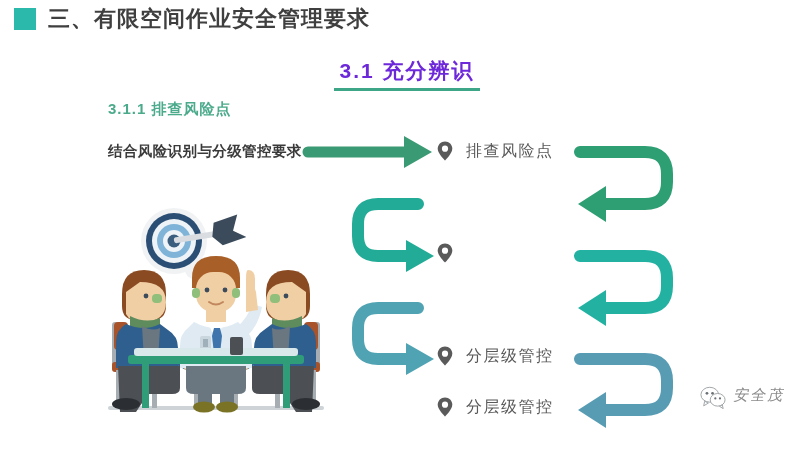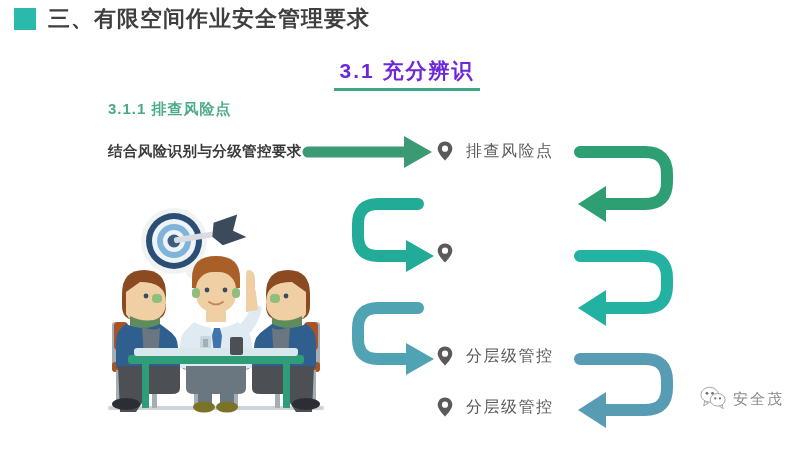--- a/index.html
+++ b/index.html
@@ -49,21 +49,21 @@
 
   .items{position:absolute;left:436px;top:118px;width:280px;height:320px;}
   .item{position:absolute;left:0;display:flex;align-items:flex-start;height:26px;}
   .item .pin{width:18px;height:22px;flex:0 0 auto;margin-right:12px;display:block;}
   .item .lbl{
     font-size:16px;color:#595959;letter-spacing:1.5px;white-space:nowrap;line-height:22px;
   }
   .it0{top:22px}.it1{top:73px}.it2{top:124px}.it3{top:176px}.it4{top:227px}.it5{top:278px}
 
   
-  .wm{position:absolute;left:700px;top:386px;display:flex;align-items:flex-end;}
+  .wm{position:absolute;left:700px;top:386px;display:flex;align-items:flex-start;font-style:italic;}
   .wm .wx{width:26px;height:23px;flex:0 0 auto;margin-right:7px;}
   .wm .wmtxt{font-size:15px;color:#8b8b8b;letter-spacing:2px;white-space:nowrap;}
 </style>
 </head>
 <body>
 
 <div class="slide">
 
   <div class="topbar">
     <span class="sq"></span>

